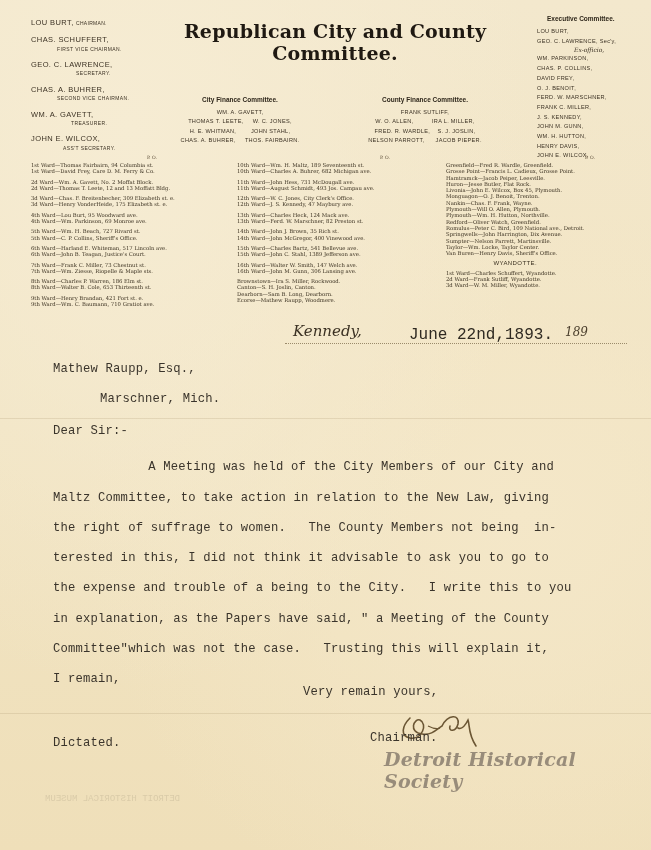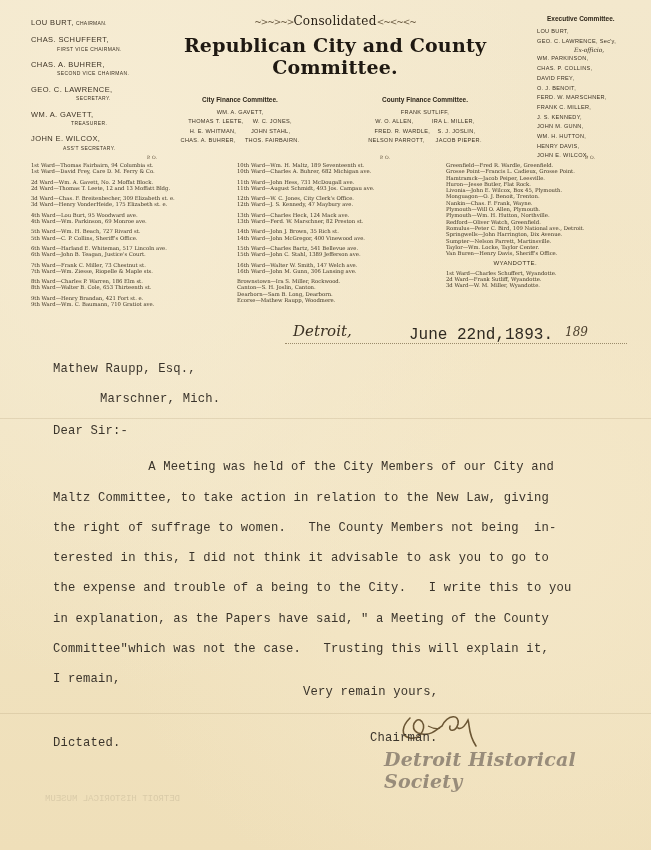--- a/index.html
+++ b/index.html
@@ -46,30 +46,27 @@
 </head>
 <body>
 
 <div class="page">
   <div class="fold" style="top:418px"></div>
   <div class="fold" style="top:713px"></div>
 
   <div class="left-officers sc">
     <div class="off"><span class="nm">Lou Burt,</span> <span class="inrole">Chairman.</span></div>
     <div class="off"><span class="nm">Chas. Schuffert,</span><span class="role">First Vice Chairman.</span></div>
+    <div class="off"><span class="nm">Geo. C. Lawrence,</span><span class="role" style="padding-left:45px">Secretary.</span></div>
     <div class="off"><span class="nm">Chas. A. Buhrer,</span><span class="role">Second Vice Chairman.</span></div>
-    <div class="off"><span class="nm">Geo. C. Lawrence,</span><span class="role" style="padding-left:45px">Secretary.</span></div>
     <div class="off"><span class="nm">Wm. A. Gavett,</span><span class="role" style="padding-left:40px">Treasurer.</span></div>
     <div class="off"><span class="nm">John E. Wilcox,</span><span class="role" style="padding-left:32px">Ass't Secretary.</span></div>
   </div>
 
   <div class="title-wrap">
-    <div class="consol">
-      <span class="vine">~&gt;~&gt;~&gt;</span><span>Consolidated</span><span class="vine">&lt;~&lt;~&lt;~</span>
-    </div>
     <div class="main-title">Republican City and County Committee.</div>
   </div>
 
   <div class="exec">
     <h4>Executive Committee.</h4>
     <div class="row">LOU BURT,</div>
     <div class="row">GEO. C. LAWRENCE, Sec'y,</div>
     <div class="exo">Ex-officio,</div>
     <div class="row">WM. PARKINSON,</div>
     <div class="row">CHAS. P. COLLINS,</div>
@@ -195,21 +192,21 @@
     <div class="ln">Sumpter—Nelson Parrett, Martinsville.</div>
     <div class="ln">Taylor—Wm. Locke, Taylor Center.</div>
     <div class="ln">Van Buren—Henry Davis, Sheriff's Office.</div>
     <div class="wy">WYANDOTTE.</div>
     <div class="ln">1st Ward—Charles Schuffert, Wyandotte.</div>
     <div class="ln">2d Ward—Frank Sutliff, Wyandotte.</div>
     <div class="ln">3d Ward—W. M. Miller, Wyandotte.</div>
   </div>
 
   <div class="dateline">
-    <span class="city">Detroit,</span>
+    <span class="city">Kennedy,</span>
     <span class="date">June 22nd,1893.</span>
     <span class="yr">189</span>
   </div>
 
   <div class="tw" style="left:53px;top:362px">Mathew Raupp, Esq.,</div>
   <div class="tw" style="left:100px;top:392px">Marschner, Mich.</div>
   <div class="tw" style="left:53px;top:424px">Dear Sir:-</div>
 
   <div class="body-lines">
     <div class="tw" style="top:460px;left:58px">            A Meeting was held of the City Members of our City and</div>

